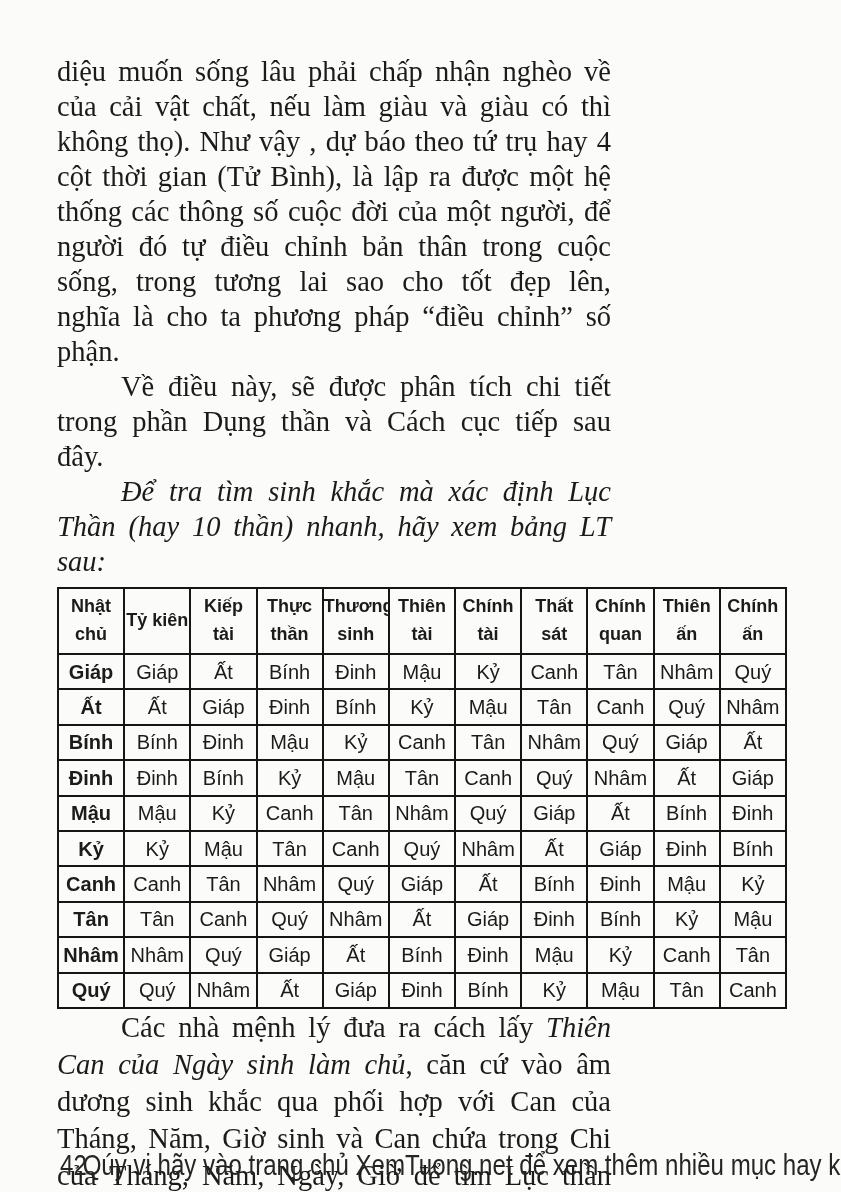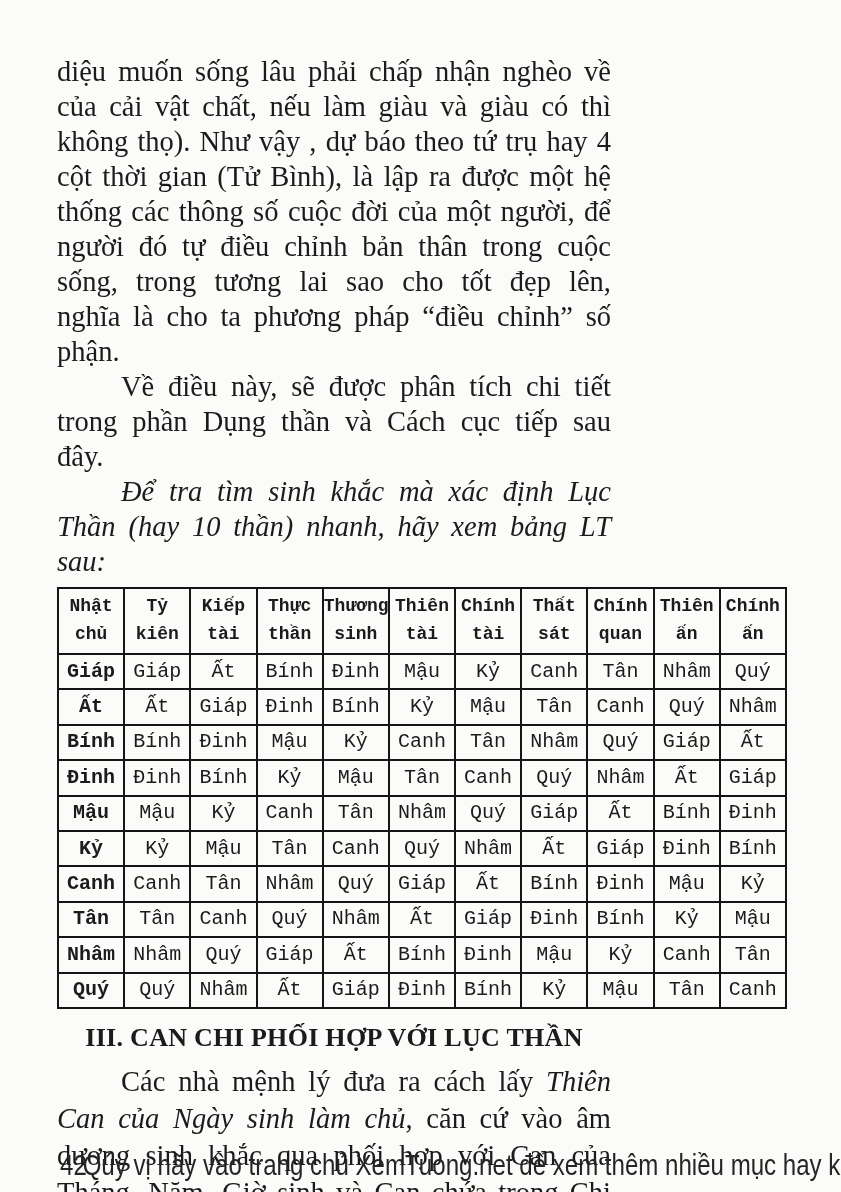--- a/index.html
+++ b/index.html
@@ -46,21 +46,21 @@
     -webkit-text-stroke: 3px rgba(178,178,172,0.55);
     pointer-events: none;
   }
   table.lt {
     position: relative;
     z-index: 1;
     width: 730px;
     border-collapse: collapse;
     table-layout: fixed;
     background: transparent;
-    font-family: Liberation Mono, monospace;
+    font-family: Liberation Sans, sans-serif;
   }
   table.lt th, table.lt td {
     border: 2px solid #151515;
     text-align: center;
     vertical-align: middle;
     padding: 0;
     overflow: hidden;
   }
   table.lt th {
     height: 64px;
@@ -263,21 +263,20 @@
             <td>Bính</td>
             <td>Kỷ</td>
             <td>Mậu</td>
             <td>Tân</td>
             <td>Canh</td>
           </tr>
         </tbody>
       </table>
   </div>
 
-  <h3 class="section-heading">III. CAN CHI PHỐI HỢP VỚI LỤC THẦN</h3>
 
   <p class="body-text indent after-table"><span>Các nhà mệnh lý đưa ra cách lấy </span><span class="it">Thiên Can của Ngày sinh làm chủ</span><span>, căn cứ vào âm dương sinh khắc qua phối hợp với Can của Tháng, Năm, Giờ sinh và Can chứa trong Chi của Tháng, Năm, Ngày, Giờ để tìm Lục thần (hay 10 thần) trong tứ trụ. Để dễ thấy, có thể qua ví dụ sau:</span></p>
 
   <div class="footer">
     <span class="pgnum">42</span>
     <span>Qúy vị hãy vào trang chủ XemTuong.net để xem thêm nhiều mục hay khác</span>
   </div>
 
 </div>
 

